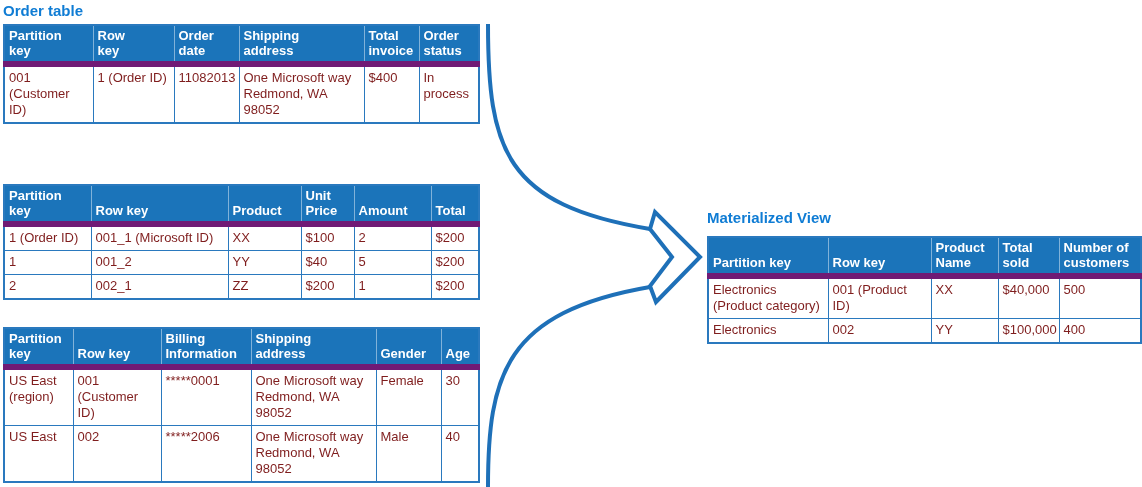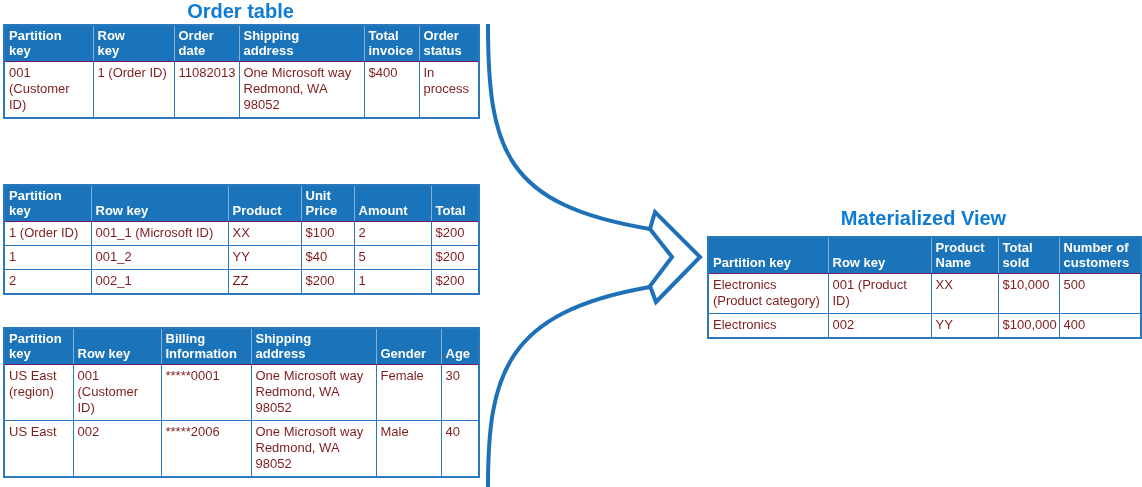--- a/index.html
+++ b/index.html
@@ -8,22 +8,21 @@
     position: relative;
     width: 1142px;
     height: 487px;
     background: #ffffff;
     overflow: hidden;
   }
   .arrows { position: absolute; left: 0; top: 0; }
   .tbl-group { position: absolute; }
   .tbl-title {
     margin: 0 0 3px 0;
-    text-align: center;
-    font-size: 20px;
+    font-size: 15px;
     font-weight: 700;
     color: #0f7cd4;
     line-height: 20px;
   }
   .tbl-group.mv .tbl-title { margin-bottom: 8px; margin-top: 24px; }
   table.data-table {
     border-collapse: collapse;
     table-layout: fixed;
     width: 100%;
     background: #ffffff;
@@ -33,21 +32,21 @@
     background: #1b74ba;
     color: #ffffff;
     font-size: 13px;
     font-weight: 700;
     text-align: left;
     vertical-align: bottom;
     padding: 2px 4px 3px 4px;
     line-height: 15px;
     white-space: pre-line;
     border-right: 1px solid rgba(255,255,255,0.45);
-    border-bottom: 1px solid #701a75;
+    border-bottom: 6px solid #701a75;
   }
   table.data-table th:last-child { border-right: none; }
   table.data-table td {
     color: #7f1d1d;
     font-size: 13px;
     vertical-align: top;
     padding: 3px 4px 4px 4px;
     line-height: 16px;
     white-space: pre-line;
     border: 1.5px solid #2a79be;
@@ -231,21 +230,21 @@
             <th>Number of
 customers</th>
           </tr>
         </thead>
         <tbody>
           <tr>
             <td>Electronics
 (Product category)</td>
             <td>001 (Product ID)</td>
             <td>XX</td>
-            <td>$10,000</td>
+            <td>$40,000</td>
             <td>500</td>
           </tr>
           <tr>
             <td>Electronics</td>
             <td>002</td>
             <td>YY</td>
             <td>$100,000</td>
             <td>400</td>
           </tr>
         </tbody>

